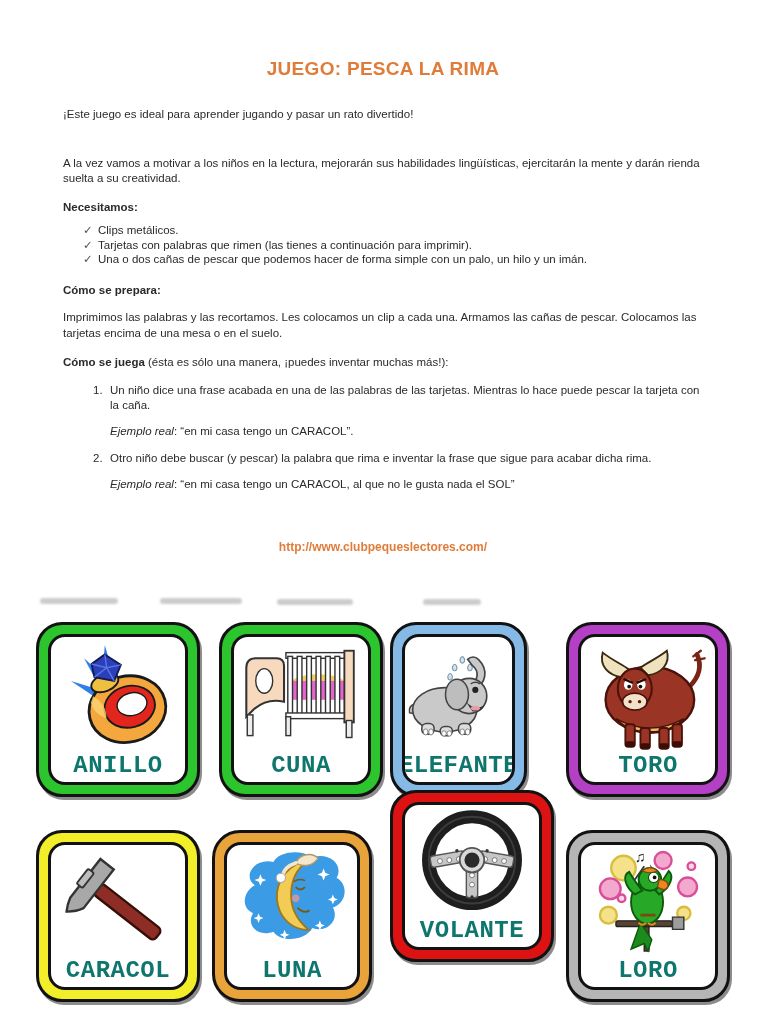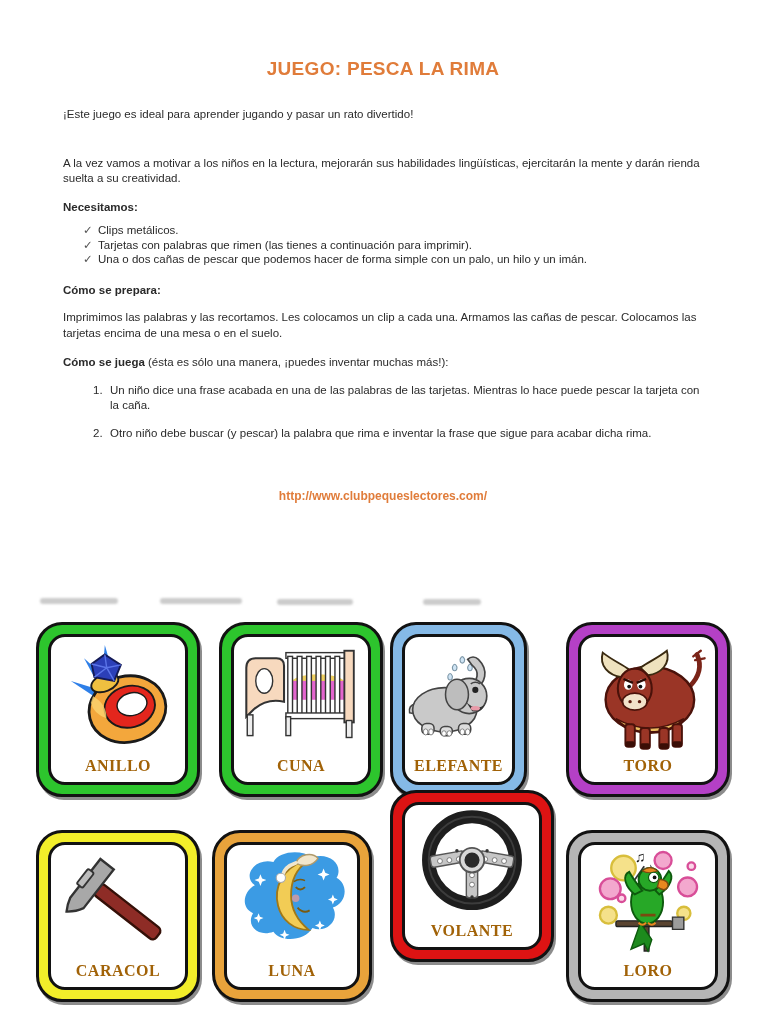--- a/index.html
+++ b/index.html
@@ -34,22 +34,22 @@
   .strip { position:absolute; height:6px; border-radius:3px;
     background:rgba(110,110,110,.35); filter:blur(1px); }
   
   .card { position:absolute; border:3px solid #121212; border-radius:26px;
     padding:9px; box-shadow:2px 3px 0 rgba(0,0,0,.45); }
   .card-inner { width:100%; height:100%; background:#fff; border:3px solid #121212;
     border-radius:17px; display:flex; flex-direction:column; align-items:center;
     overflow:hidden; }
   .card-art { flex:1; width:100%; display:flex; align-items:center; justify-content:center; }
   .card-art svg { display:block; }
-  .card-label { font-family:Liberation Serif, serif; font-weight:bold;
-    font-size:16px; line-height:24px; letter-spacing:.5px; color:#a16207;
+  .card-label { font-family:Liberation Mono, monospace; font-weight:bold;
+    font-size:24px; line-height:24px; letter-spacing:.5px; color:#0f766e;
     padding-bottom:4px; white-space:nowrap; }
 </style>
 </head>
 <body>
 
 <div class="page">
   <div class="content">
 
     <h1 class="doc-title" style="color: rgb(224, 124, 58);">JUEGO: PESCA LA RIMA</h1>
 
@@ -74,25 +74,27 @@
     <p class="h-bold h-prep">Cómo se prepara:</p>
 
     <p class="p-prep">Imprimimos las palabras y las recortamos. Les colocamos un clip a cada una. Armamos las cañas de pescar. Colocamos las tarjetas encima de una mesa o en el suelo.</p>
 
     <p class="p-play"><b>Cómo se juega</b><span> (ésta es sólo una manera, ¡puedes inventar muchas más!):</span></p>
 
     <div class="step">
       <span class="step-num">1.</span>
       <span class="step-text">Un niño dice una frase acabada en una de las palabras de las tarjetas. Mientras lo hace puede pescar la tarjeta con la caña.</span>
     </div>
+    <p class="example"><em>Ejemplo real</em><span>: “en mi casa tengo un CARACOL”.</span></p>
 
     <div class="step">
       <span class="step-num">2.</span>
       <span class="step-text">Otro niño debe buscar (y pescar) la palabra que rima e inventar la frase que sigue para acabar dicha rima.</span>
     </div>
+    <p class="example"><em>Ejemplo real</em><span>: “en mi casa tengo un CARACOL, al que no le gusta nada el SOL”</span></p>
 
     <a class="url-line" href="#" style="color: rgb(224, 124, 58);">http://www.clubpequeslectores.com/</a>
   </div>
 
   <div class="strip" style="left:40px;top:598px;width:78px;"></div>
   <div class="strip" style="left:160px;top:598px;width:82px;"></div>
   <div class="strip" style="left:277px;top:599px;width:76px;"></div>
   <div class="strip" style="left:423px;top:599px;width:58px;"></div>
 
   <div id="cards-layer">

